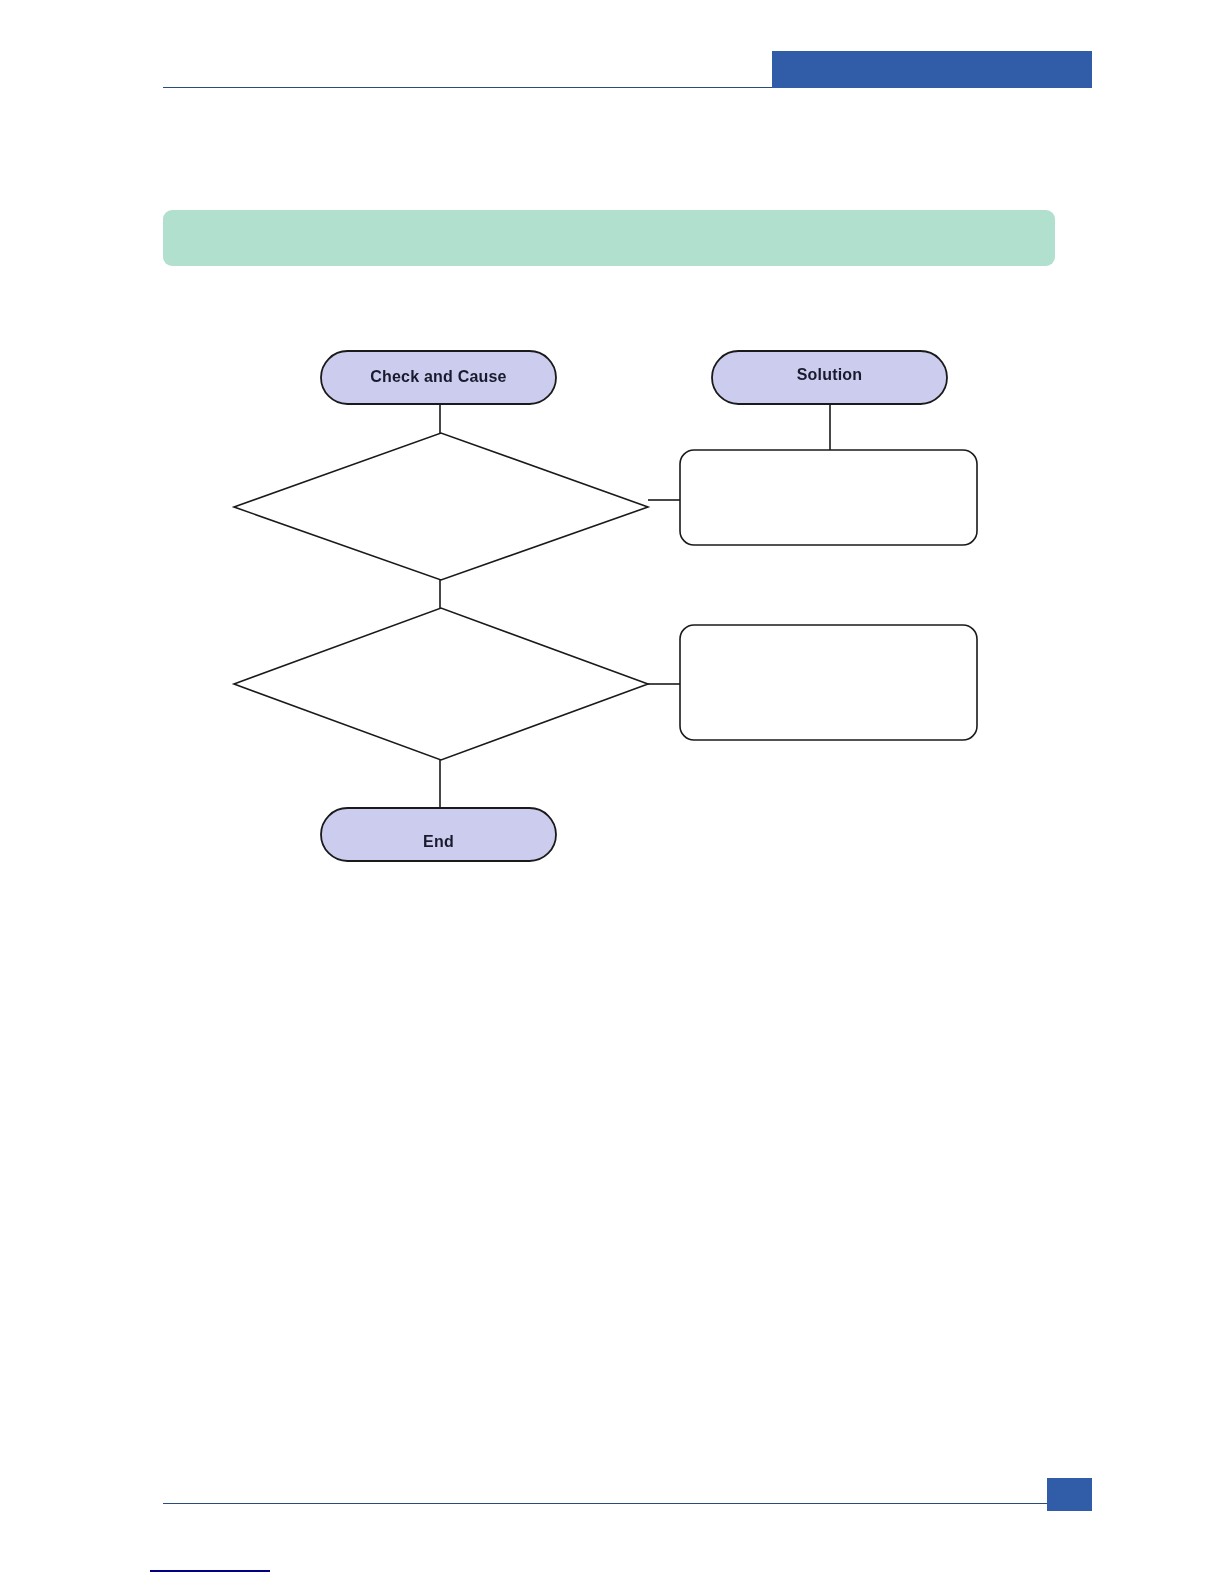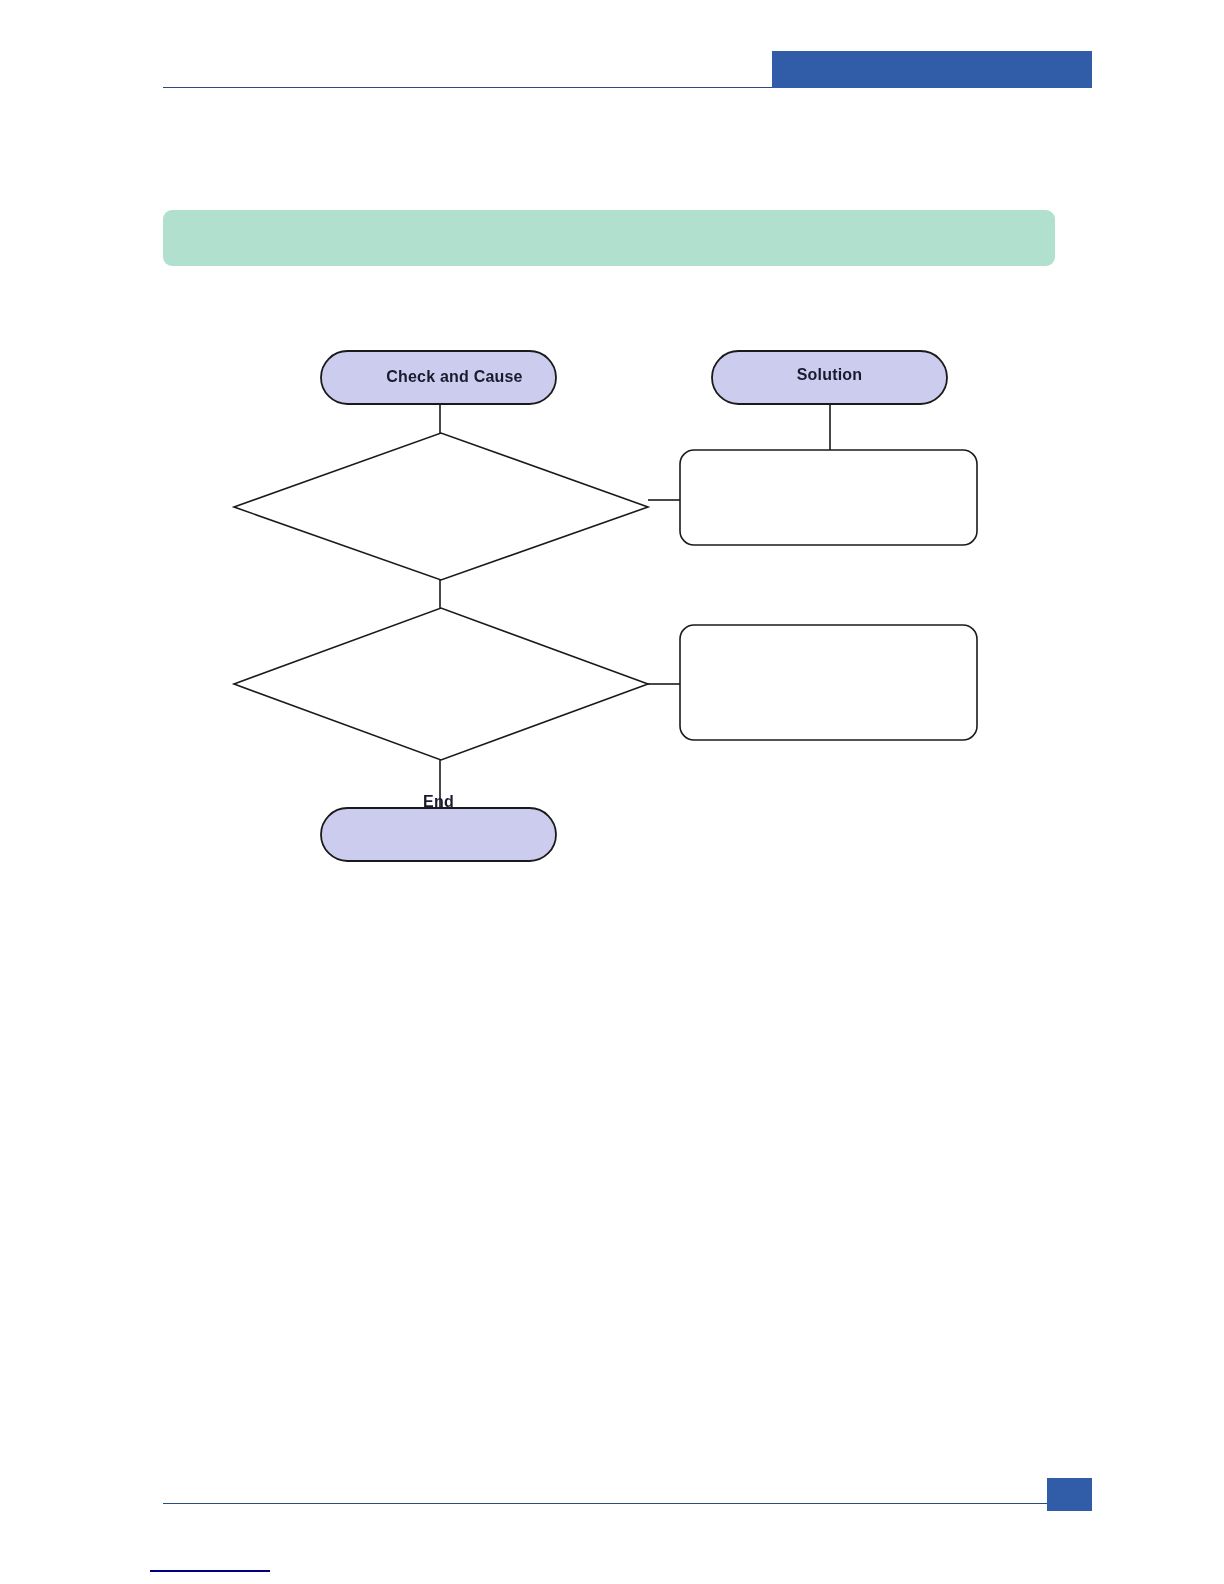--- a/index.html
+++ b/index.html
@@ -203,33 +203,33 @@
 
     <rect x="680" y="450" width="297" height="95" rx="14" ry="14" fill="#ffffff" stroke="#1a1a1a" stroke-width="1.6"></rect>
 
     <polygon points="234,684 441,608 648,684 441,760" fill="#ffffff" stroke="#1a1a1a" stroke-width="1.6"></polygon>
 
     <rect x="680" y="625" width="297" height="115" rx="14" ry="14" fill="#ffffff" stroke="#1a1a1a" stroke-width="1.6"></rect>
 
     <rect x="321" y="808" width="235" height="53" rx="26.5" ry="26.5" fill="#ccccee" stroke="#1a1a1a" stroke-width="1.8"></rect>
   </svg>
 
-  <div class="node-label" style="left:337px; top:351px; width:235px; height:51px;">Check and Cause</div>
+  <div class="node-label" style="left:321px; top:351px; width:235px; height:51px;">Check and Cause</div>
 
   <div class="node-label" style="left:712px; top:351px; width:235px; height:47px;">Solution</div>
 
   <div class="diamond-label" style="left:290px; top:470px; width:300px; height:74px;"></div>
 
   <div class="box-label" style="left:680px; top:450px; width:297px; height:95px;"></div>
 
   <div class="diamond-label" style="left:290px; top:647px; width:300px; height:74px;"></div>
 
   <div class="box-label" style="left:680px; top:625px; width:297px; height:115px;"></div>
 
-  <div class="node-label" style="left:321px; top:768px; width:235px; height:68px;">End</div>
+  <div class="node-label" style="left:321px; top:808px; width:235px; height:68px;">End</div>
 
   <div class="ftr-rule"></div>
   <div class="ftr-block"></div>
   <div class="ftr-page-no"></div>
   <div class="ftr-left-text"></div>
   <div class="footnote-rule"></div>
 
 </div>
 
 </body></html>

